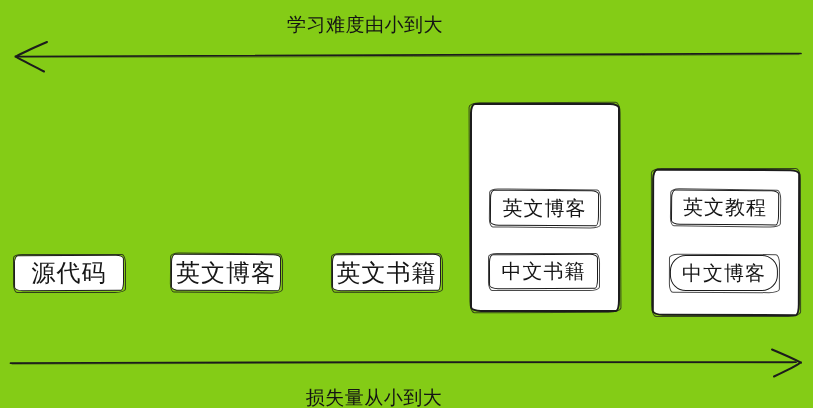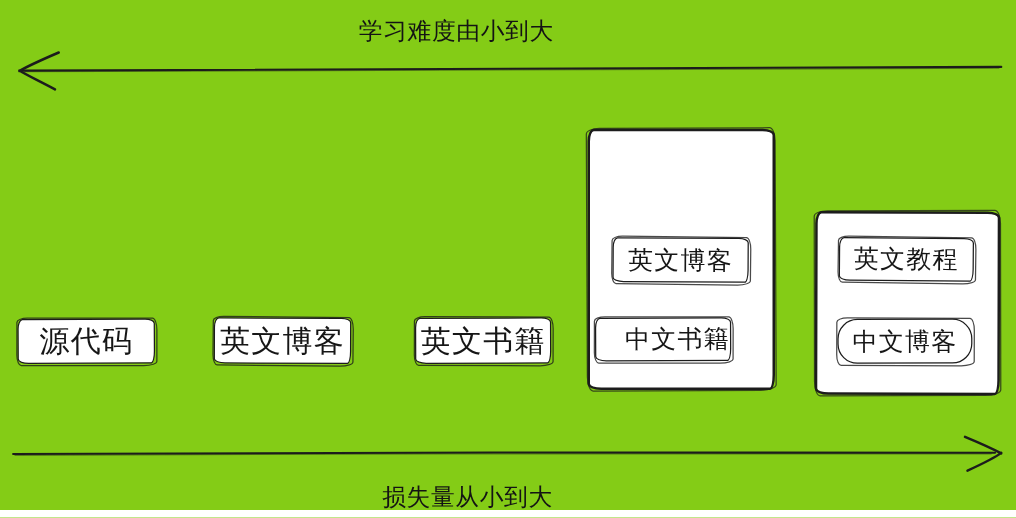--- a/index.html
+++ b/index.html
@@ -76,21 +76,21 @@
   .box-official { left: 171px; top: 254px; width: 110px; height: 37px; transform: rotate(0.2deg); }
   .box-enbooks  { left: 332px; top: 254px; width: 109px; height: 37px; transform: rotate(-0.2deg); }
 
   
   .group-mid   { left: 470px; top: 103px; width: 150px; height: 209px; }
   .group-right { left: 652px; top: 169px; width: 148px; height: 147px; transform: rotate(0.15deg); }
 
   
   .group-mid .i1 { left: 19px; top: 19px;  width: 110px; height: 36px; transform: rotate(-0.4deg); }
   .group-mid .i2 { left: 18px; top: 85px;  width: 109px; height: 36px; transform: rotate(0.3deg); justify-content: center; }
-  .group-mid .i3 { left: 4px; top: 149px; width: 109px; height: 35px; transform: rotate(-0.25deg); justify-content: flex-end; }
+  .group-mid .i3 { left: 17px; top: 149px; width: 109px; height: 35px; transform: rotate(-0.25deg); }
 
   
   .group-right .i1 { left: 17px; top: 19px; width: 108px; height: 35px; transform: rotate(0.3deg); }
   .group-right .i2 { left: 16px; top: 84px; width: 108px; height: 36px; transform: rotate(-0.3deg); border-radius: 16px; }
 </style>
 </head>
 <body>
 
 <div class="stage">
 

